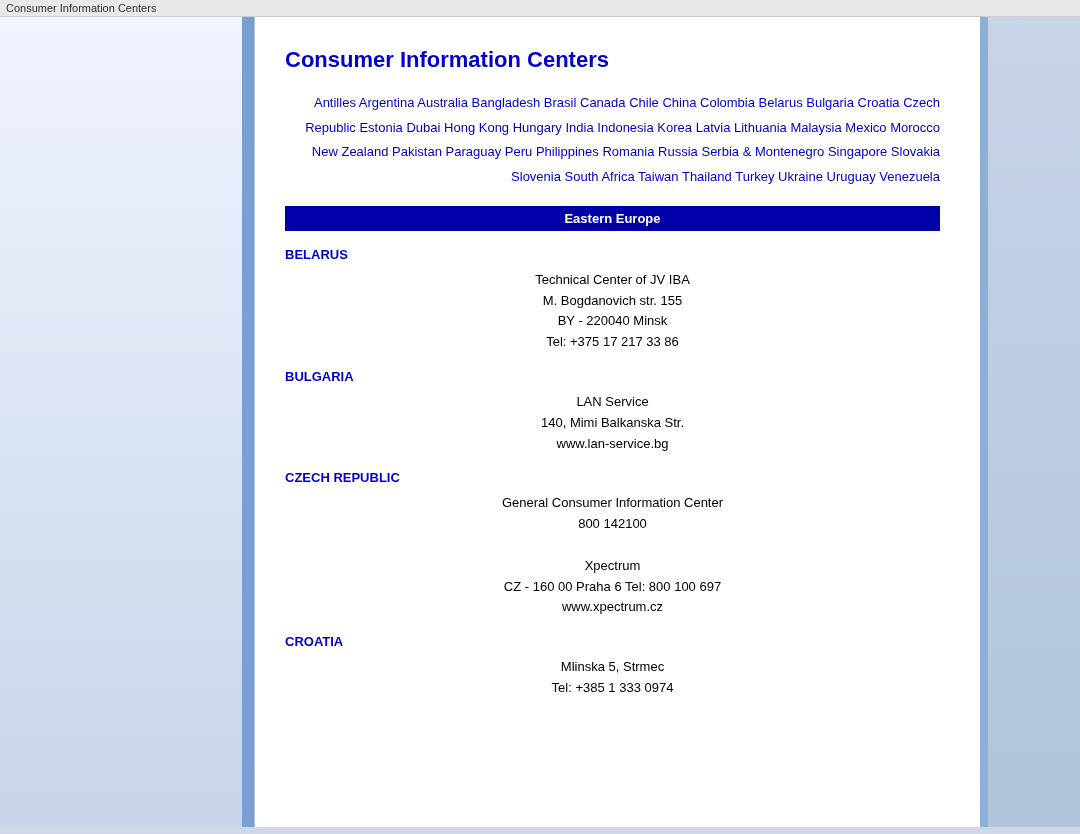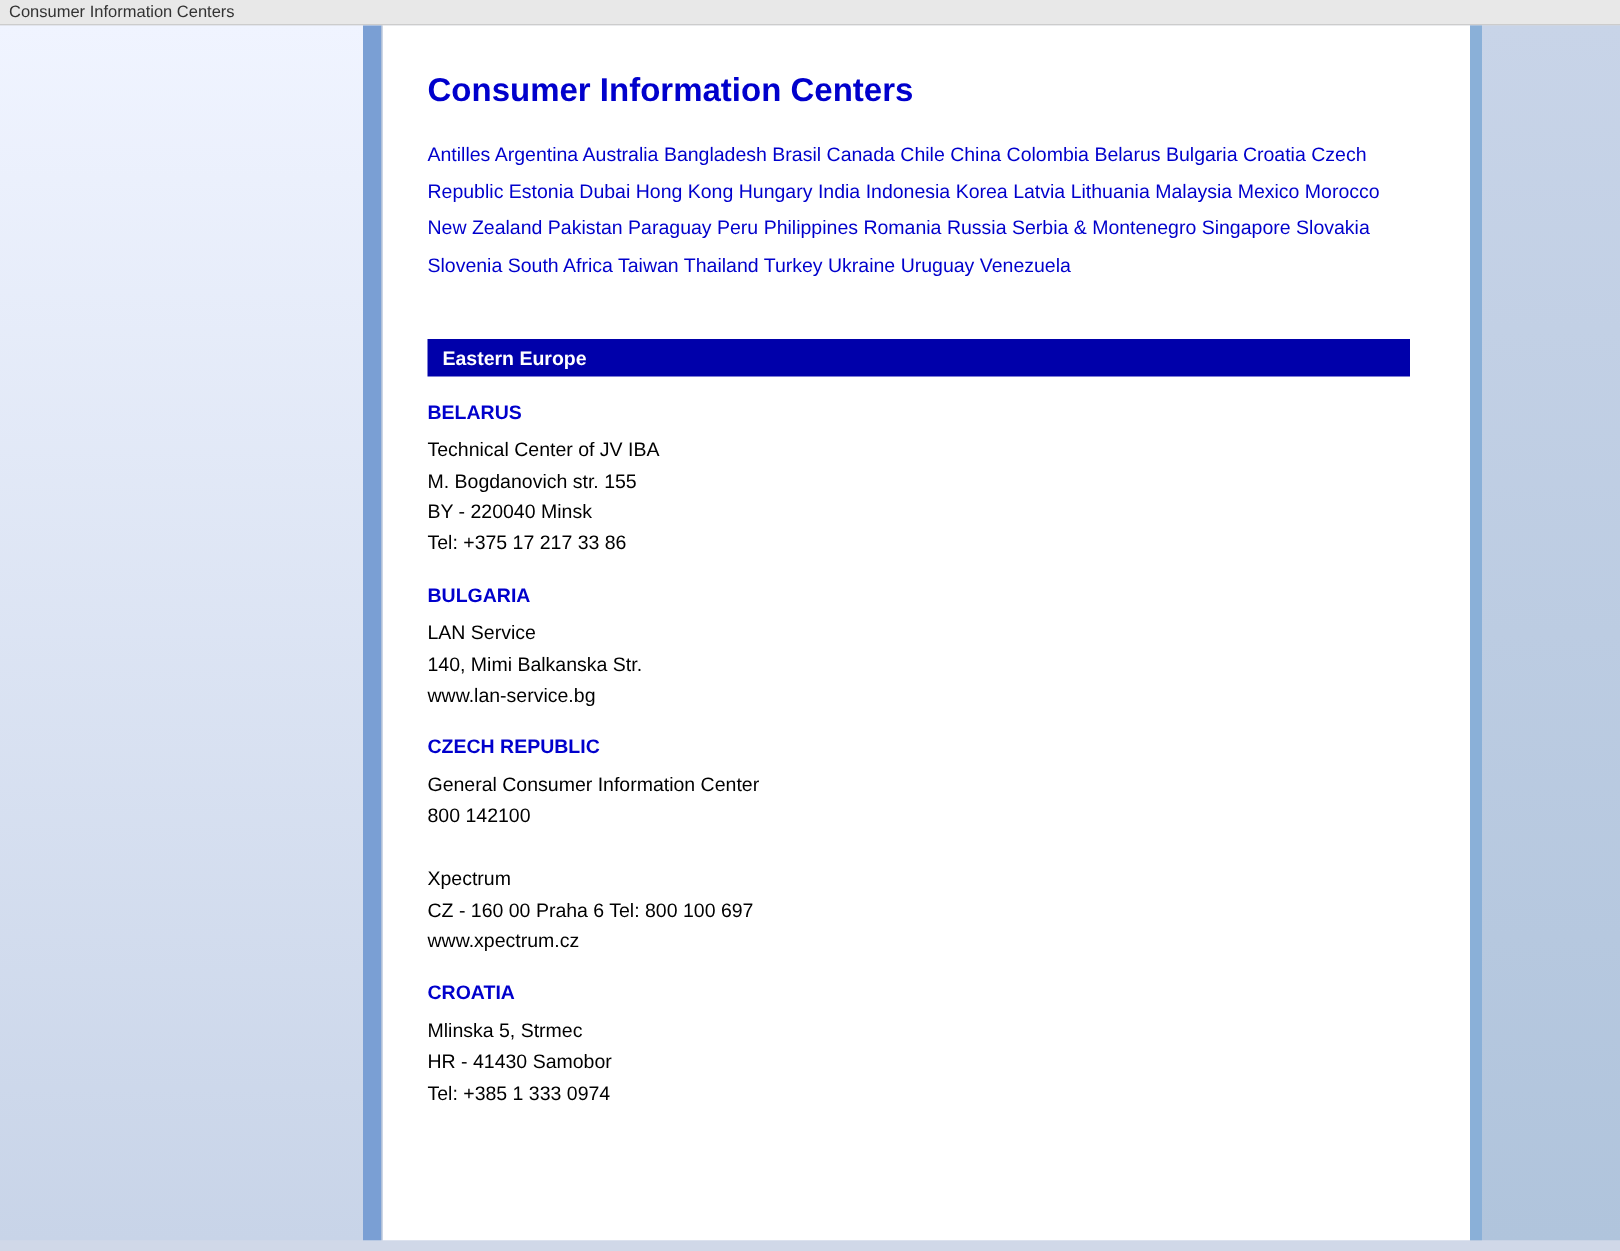--- a/index.html
+++ b/index.html
@@ -55,49 +55,51 @@
       height: 100%;
       background-color: #8ab0d8;
     }
     h1.page-title {
       color: #0000cc;
       font-size: 22px;
       font-weight: bold;
       margin-bottom: 18px;
     }
     .nav-links {
-      margin-bottom: 36px;
+      margin-bottom: 16px;
       line-height: 1.9;
-      text-align: left;
+      text-align: right;
     }
     .nav-links a {
       color: #0000cc;
       text-decoration: none;
       font-size: 13px;
     }
     .section-header {
       background-color: #0000aa;
       color: #ffffff;
       padding: 5px 10px;
       font-size: 13px;
       font-weight: bold;
       margin-bottom: 16px;
+      text-align: center;
     }
     .country-heading {
       color: #0000cc;
       font-size: 13px;
       font-weight: bold;
       margin-top: 16px;
       margin-bottom: 8px;
     }
     .address-block {
       font-size: 13px;
       line-height: 1.6;
       color: #000;
       margin-bottom: 12px;
+      text-align: center;
     }
     .address-block p {
       margin: 0;
     }
   </style>
 </head>
 <body>
 
 <div class="title-bar">
   <span>Consumer Information Centers</span>
@@ -135,21 +137,20 @@
           <p>General Consumer Information Center</p>
           <p>800 142100</p>
           <p>&nbsp;</p>
           <p>Xpectrum</p>
           <p>CZ - 160 00 Praha 6 Tel: 800 100 697</p>
           <p>www.xpectrum.cz</p>
         </div>
         <div class="country-heading">CROATIA</div>
         <div class="address-block">
           <p>Mlinska 5, Strmec</p>
-          <p>HR - 41430 Samobor</p>
           <p>Tel: +385 1 333 0974</p>
         </div>
       </div>
   </div>
 
   <div class="right-sidebar">
     <div class="right-sidebar-accent"></div>
   </div>
 </div>
 

